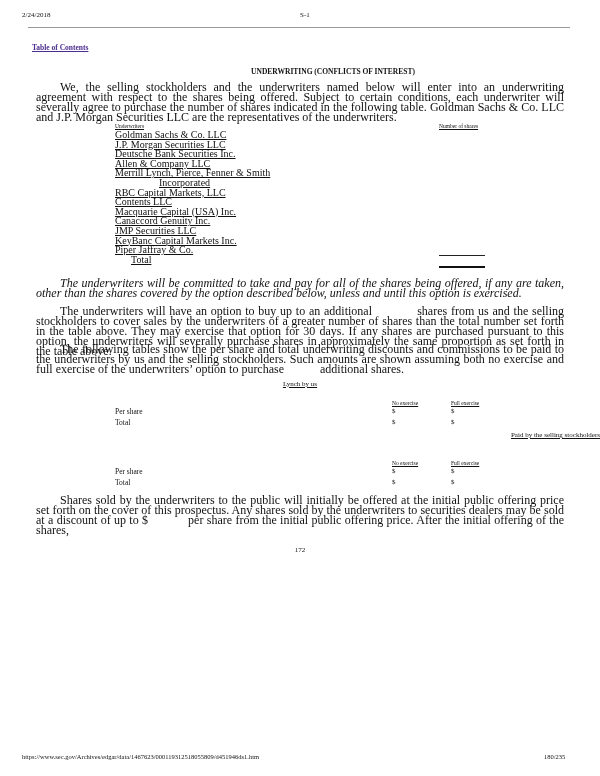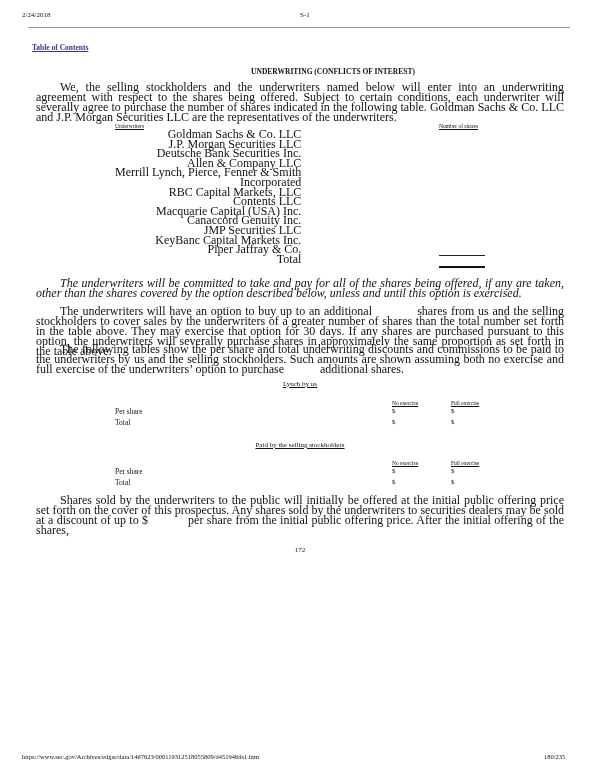--- a/index.html
+++ b/index.html
@@ -1,27 +1,27 @@
 <!DOCTYPE html>
 <html><head>
 <meta charset="utf-8">
 <style>
   html, body { margin: 0; padding: 0; background: #ffffff; }
   body { width: 600px; height: 776px; position: relative; overflow: hidden;
          font-family: "Liberation Serif", serif; color: #111; }
-  .abs { position: absolute; text-align: right; }
+  .abs { position: absolute; }
   .hdr { font-size: 7px; top: 11px; }
   .rule { left: 28px; width: 542px; top: 27px; border-top: 1px solid #999; height: 0; }
   .toc { left: 32px; top: 43px; font-size: 7.5px; font-weight: bold; color: #4b2c8f;
          text-decoration: underline; cursor: pointer; }
   .title { left: 0; width: 584px; text-align: center; top: 67px; font-size: 7.5px; font-weight: bold; padding-left: 41px; }
   .para { left: 36px; width: 528px; font-size: 12px; line-height: 10px; text-align: justify; }
   .para .ind { display: inline-block; width: 24px; }
   .uw-head { font-size: 5.5px; text-decoration: underline; }
-  .uw-list { left: 115px; top: 130px; font-size: 12px; line-height: 9.6px; }
+  .uw-list { left: 115px; top: 130px; font-size: 10px; line-height: 9.6px; text-decoration: underline; }
   .uw-list div { white-space: nowrap; }
   .shares-line { left: 439px; width: 46px; height: 0; }
   .center-label { left: 0; width: 600px; text-align: center; font-size: 7px; text-decoration: underline; }
   .colhead { font-size: 5.5px; text-decoration: underline; }
   .cell { font-size: 7px; }
   .rowlab { font-size: 7.5px; left: 115px; }
   .footer { font-size: 6.5px; top: 753px; }
   .pgnum { left: 0; width: 600px; text-align: center; top: 546px; font-size: 7px; }
 </style>
 </head>
@@ -67,21 +67,21 @@
 <div class="abs center-label" style="top:380px;">Lynch by us</div>
 <div class="abs colhead" style="left:392px; top:400px;">No exercise</div>
 <div class="abs colhead" style="left:451px; top:400px;">Full exercise</div>
 <div class="abs rowlab" style="top:407px;">Per share</div>
 <div class="abs cell" style="left:392px; top:407px;">$</div>
 <div class="abs cell" style="left:451px; top:407px;">$</div>
 <div class="abs rowlab" style="top:418px;">Total</div>
 <div class="abs cell" style="left:392px; top:418px;">$</div>
 <div class="abs cell" style="left:451px; top:418px;">$</div>
 
-<div class="abs center-label" style="top:441px;">Paid by the selling stockholders</div>
+<div class="abs center-label" style="top:431px;text-align:right;">Paid by the selling stockholders</div>
 <div class="abs colhead" style="left:392px; top:460px;">No exercise</div>
 <div class="abs colhead" style="left:451px; top:460px;">Full exercise</div>
 <div class="abs rowlab" style="top:467px;">Per share</div>
 <div class="abs cell" style="left:392px; top:467px;">$</div>
 <div class="abs cell" style="left:451px; top:467px;">$</div>
 <div class="abs rowlab" style="top:478px;">Total</div>
 <div class="abs cell" style="left:392px; top:478px;">$</div>
 <div class="abs cell" style="left:451px; top:478px;">$</div>
 
 <div class="abs para" style="top:495px;"><span class="ind"></span><span style="white-space:pre-wrap;">Shares sold by the underwriters to the public will initially be offered at the initial public offering price set forth on the cover of this prospectus. Any shares sold by the underwriters to securities dealers may be sold at a discount of up to $            per share from the initial public offering price. After the initial offering of the shares,</span></div>

